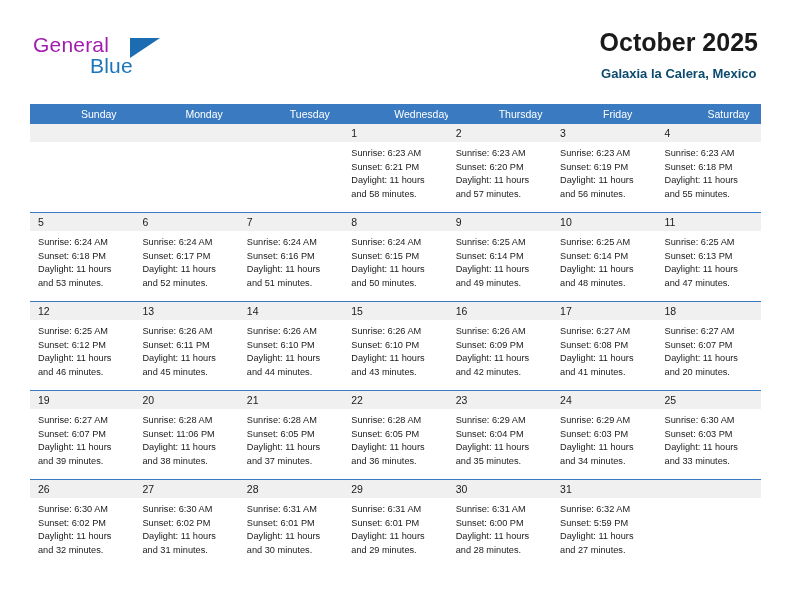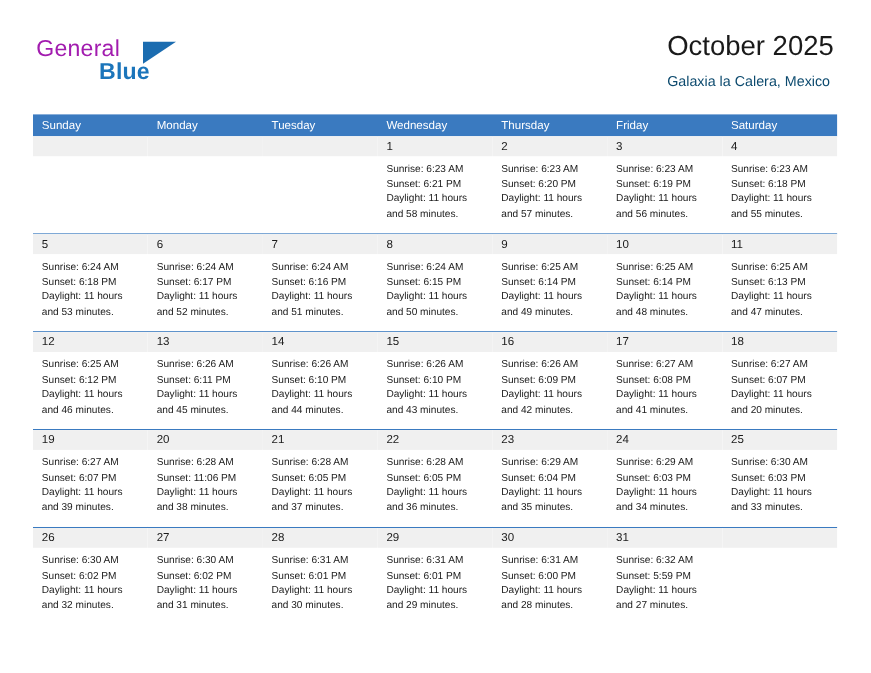--- a/index.html
+++ b/index.html
@@ -45,37 +45,37 @@
     font-family: "Liberation Sans", sans-serif;
   }
   .brand-blue {
     position: absolute;
     left: 57px;
     top: 21px;
     font-size: 21px;
     letter-spacing: 0.2px;
     color: #1b75bb;
     font-family: "Liberation Sans", sans-serif;
-    font-weight: bold;
   }
   .brand-mark {
     position: absolute;
     left: 97px;
     top: 5px;
     width: 0;
     height: 0;
     border-left: 30px solid #1b6cb0;
     border-bottom: 20px solid transparent;
   }
 
   .title-block {
     position: absolute;
     right: 34px;
     top: 27px;
-    text-align: left;
+    text-align: center;
+    font-weight: bold;
   }
   .title-main {
     font-size: 25px;
     color: #1a1a1a;
     line-height: 30px;
     white-space: nowrap;
   }
   .title-sub {
     margin-top: 9px;
     font-size: 13px;
@@ -98,20 +98,21 @@
   }
   .cal-head .hcell {
     flex: 1 1 0;
     box-sizing: border-box;
     padding-left: 8px;
     color: #ffffff;
     font-size: 10.5px;
     line-height: 20px;
     white-space: nowrap;
     overflow: hidden;
+    margin-left: 43px;
   }
 
   .week {
     display: flex;
     border-top: 1.5px solid #3a7ac0;
   }
   .week.first { border-top: none; }
 
   .daycell {
     flex: 1 1 0;

